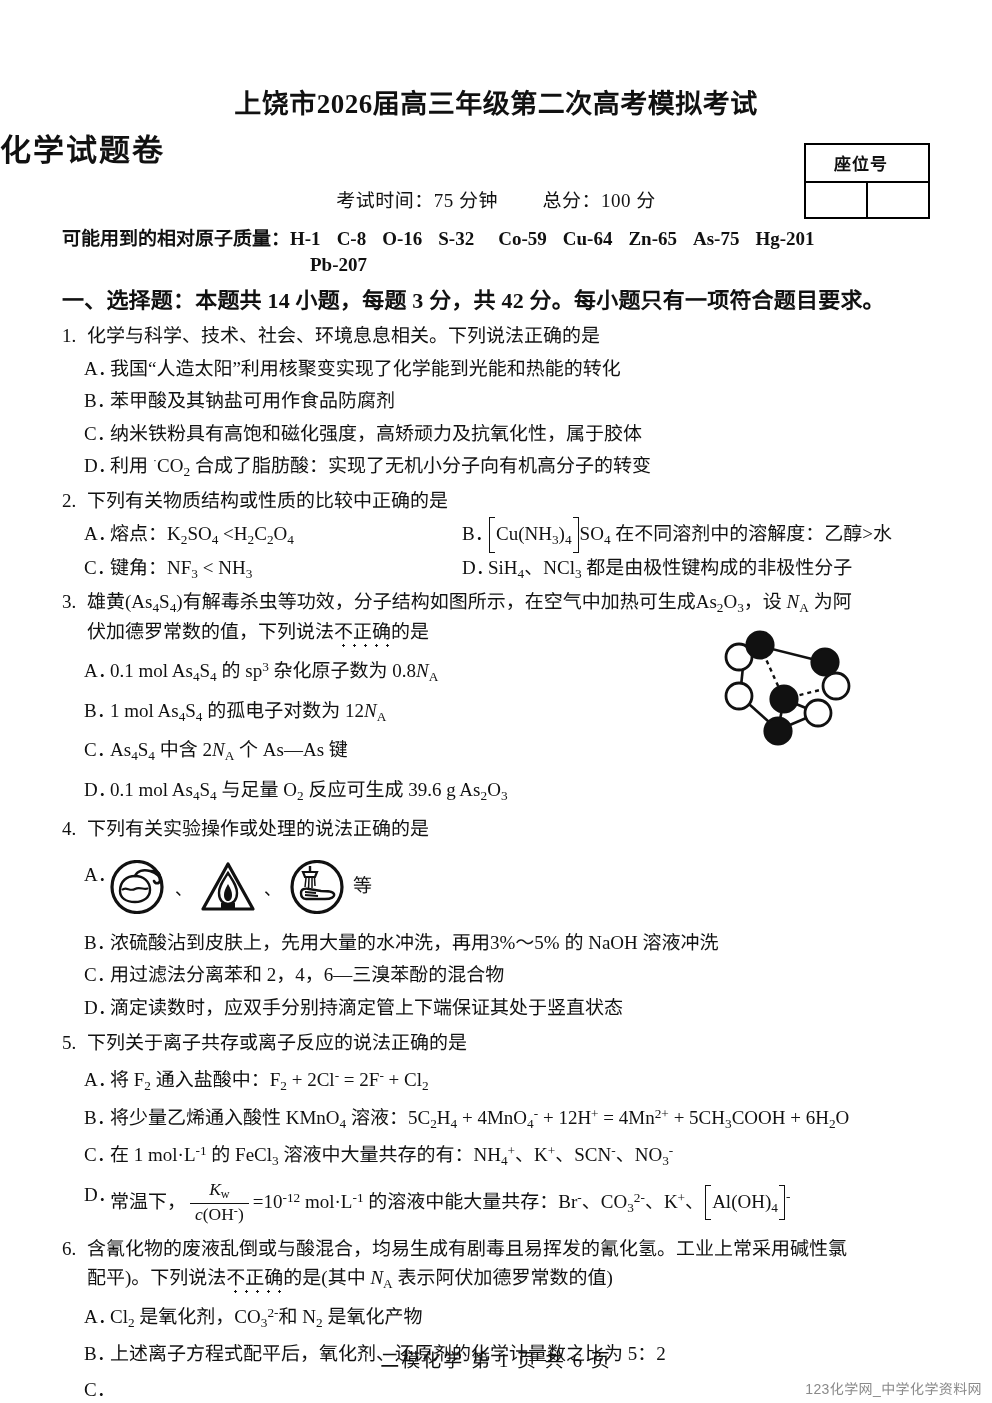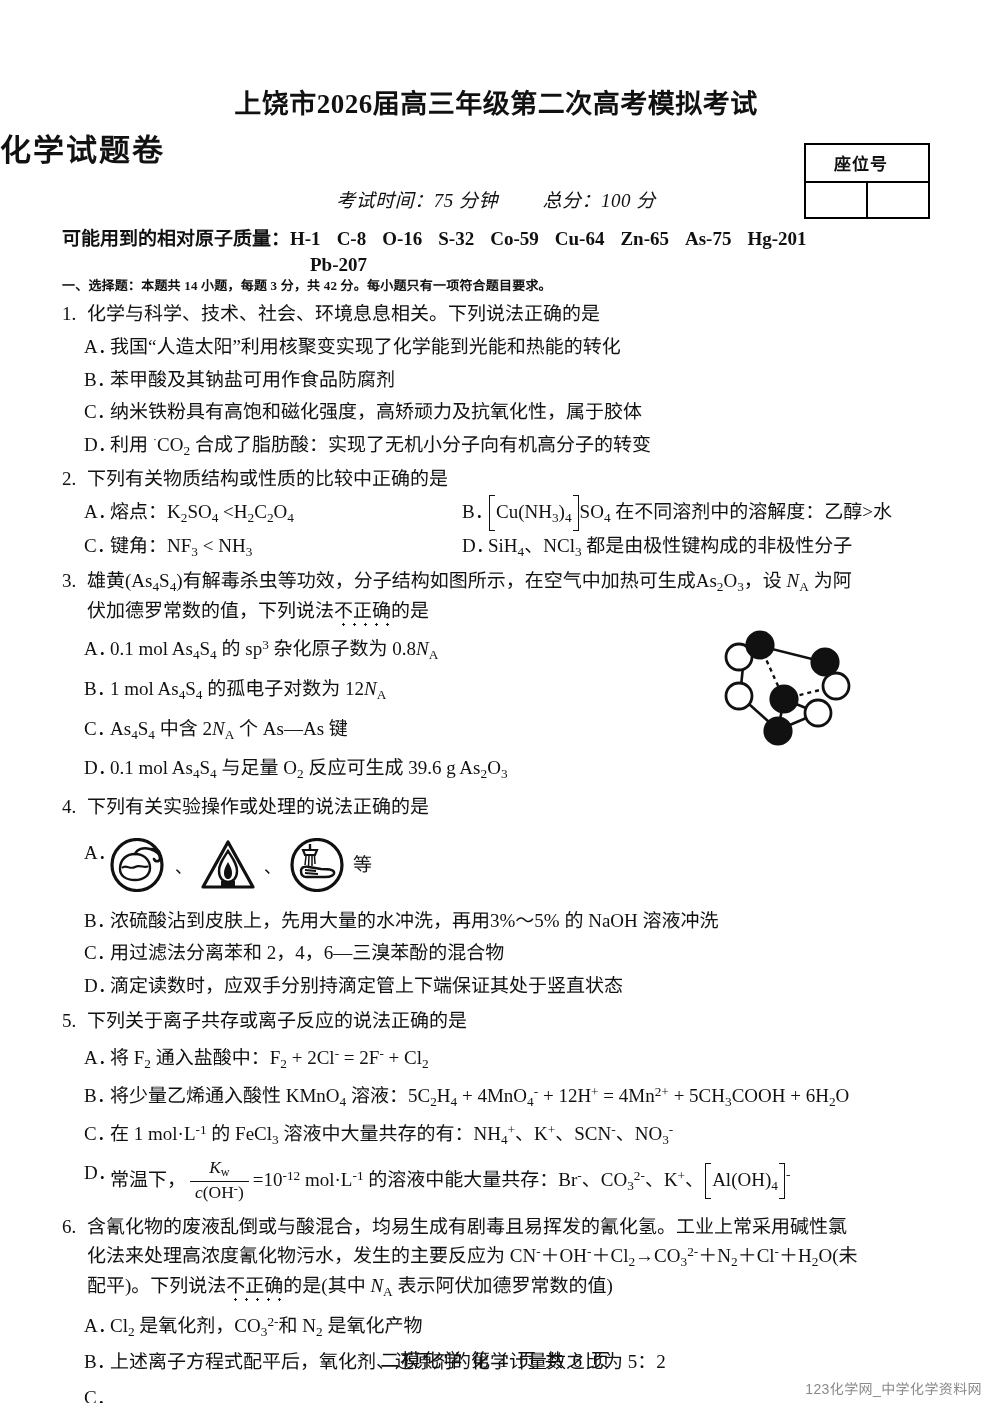--- a/index.html
+++ b/index.html
@@ -40,21 +40,20 @@
     margin: 0;
     padding-top: 10px;
     line-height: 1.2;
   }
   .exam-meta {
     text-align: center;
     font-size: 19px;
     margin: 0;
     padding-top: 16px;
     letter-spacing: 0.5px;
-    font-style: italic;
   }
   .exam-meta .gap { display: inline-block; width: 34px; }
 
   
   .seat-box {
     position: absolute;
     right: 62px;
     top: 143px;
     width: 122px;
     border: 2px solid #000;
@@ -79,29 +78,30 @@
   .content {
     padding: 0 50px 0 62px;
   }
   .atomic-mass {
     font-size: 19px;
     font-weight: bold;
     margin-top: 14px;
     line-height: 1.35;
   }
   .atomic-mass .el { display: inline-block; margin-right: 16px; }
-  .atomic-mass .el.tight { margin-right: 16px; }
+  .atomic-mass .el.tight { margin-right: 24px; }
   .atomic-mass .second-line {
     display: block;
     padding-left: 248px;
   }
 
   .section-heading {
-    font-size: 13px;
+    font-size: 22px;
     font-weight: bold;
+    margin-top: 9px;
     line-height: 1.4;
     letter-spacing: 0.2px;
   }
 
   .q {
     font-size: 19px;
     line-height: 1.52;
     margin-top: 5px;
     position: relative;
   }
@@ -423,21 +423,20 @@
       </div>
       <div class="opt" style="margin-top:10px;">
         <span class="lbl">D．</span>
         <span>常温下，<span class="frac"><span class="num"><span class="ital">K</span><sub>w</sub></span><span class="den"><span class="ital">c</span>(OH<sup>-</sup>)</span></span>=10<sup>-12</sup> mol·L<sup>-1</sup> 的溶液中能大量共存：Br<sup>-</sup>、CO<sub>3</sub><sup>2-</sup>、K<sup>+</sup>、<span class="brk">Al(OH)<sub>4</sub></span><span class="brk-sup">-</span></span>
       </div>
     </div>
 
     <div class="q" style="margin-top:9px;">
       <span class="q-num">6.</span>
       <span class="q-stem">含氰化物的废液乱倒或与酸混合，均易生成有剧毒且易挥发的氰化氢。工业上常采用碱性氯</span>
-      <span class="q-stem wrap">化法来处理高浓度氰化物污水，发生的主要反应为 CN<sup>-</sup>＋OH<sup>-</sup>＋Cl<sub>2</sub>→CO<sub>3</sub><sup>2-</sup>＋N<sub>2</sub>＋Cl<sup>-</sup>＋H<sub>2</sub>O(未</span>
       <span class="q-stem wrap">配平)。下列说法<span class="dotu">不正确</span>的是(其中 <span class="ital">N</span><sub>A</sub> 表示阿伏加德罗常数的值)</span>
 
       <div class="opt" style="margin-top:10px;">
         <span class="lbl">A．</span>
         <span>Cl<sub>2</sub> 是氧化剂，CO<sub>3</sub><sup>2-</sup>和 N<sub>2</sub> 是氧化产物</span>
       </div>
       <div class="opt" style="margin-top:7px;">
         <span class="lbl">B．</span>
         <span>上述离子方程式配平后，氧化剂、还原剂的化学计量数之比为 5：2</span>
       </div>

